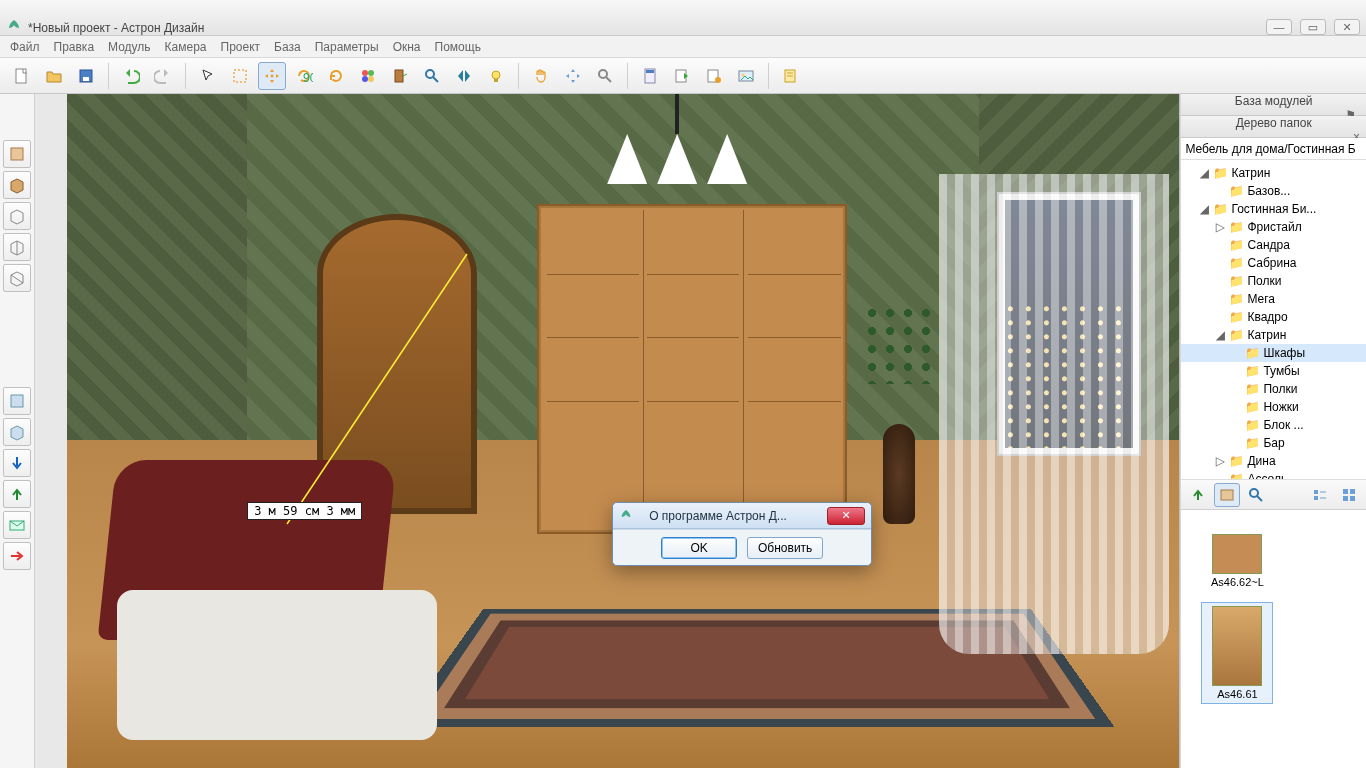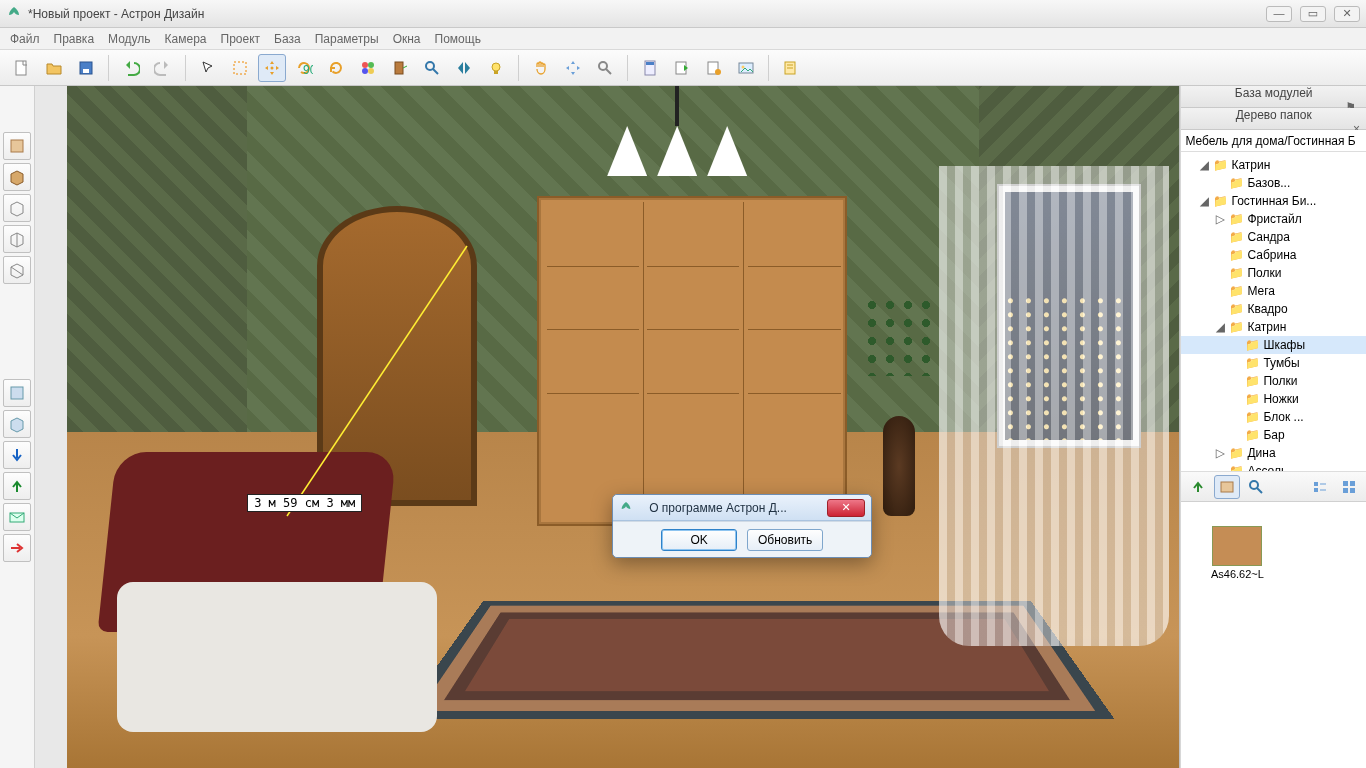--- a/index.html
+++ b/index.html
@@ -1,17 +1,17 @@
 <!DOCTYPE html>
 <html><head>
 <meta charset="utf-8">
 <style>
 * { box-sizing: border-box; margin: 0; padding: 0; font-family: "Segoe UI", Tahoma, sans-serif; font-size: 12px; }
 html, body { width: 1366px; height: 768px; overflow: hidden; background: #e8e8e8; }
-.titlebar { height: 28px; background: linear-gradient(#f7f7f7,#e4e4e4); display:flex; align-items:center; padding:0 6px; border-bottom:1px solid #c9c9c9; }
+.titlebar { height: 36px; background: linear-gradient(#f7f7f7,#e4e4e4); display:flex; align-items:flex-end; padding:0 6px; border-bottom:1px solid #c9c9c9; }
 .titlebar .app-icon { width:16px;height:16px;margin-right:6px;display:inline-flex;align-items:center;justify-content:center;color:#4a8; }
 .titlebar .title { color:#444; }
 .titlebar .win-controls { margin-left:auto; display:flex; gap:8px; }
 .win-btn { width:26px;height:16px;border:1px solid #bbb;border-radius:3px;background:#f3f3f3;display:flex;align-items:center;justify-content:center;color:#666;font-size:11px;line-height:1; cursor:default;}
 .menubar { height:22px; background:#f2f2f2; display:flex; align-items:center; gap:14px; padding:0 10px; color:#666; border-bottom:1px solid #d9d9d9;}
 .menubar span { cursor:default; }
 .toolbar { height:36px; background:linear-gradient(#fcfcfc,#ececec); border-bottom:1px solid #c8c8c8; display:flex; align-items:center; padding:0 8px; gap:4px;}
 .tool { width:28px;height:28px;border:1px solid transparent;border-radius:3px;display:flex;align-items:center;justify-content:center;color:#555;cursor:default;}
 .tool.active{ border-color:#8aa9cf; background:#dfeaf7;}
 .tool-sep{ width:1px;height:26px;background:#cfcfcf;margin:0 4px;}
@@ -520,16 +520,20 @@
             <rect x="2" y="9" width="5" height="5" fill="#6a9fd8"></rect>
             <rect x="9" y="9" width="5" height="5" fill="#6a9fd8"></rect>
           </svg>
         </div>
     </div>
     <div class="thumbs">
       <div class="thumb">
         <div class="img" style="height:40px"></div>
         <div class="lab">As46.62~L</div>
       </div>
+      <div class="thumb selected">
+        <div class="img" style="height:80px;background:linear-gradient(#d9a96a,#a9763e)"></div>
+        <div class="lab">As46.61</div>
+      </div>
     </div>
   </div>
 
 </div>
 
 </body></html>

